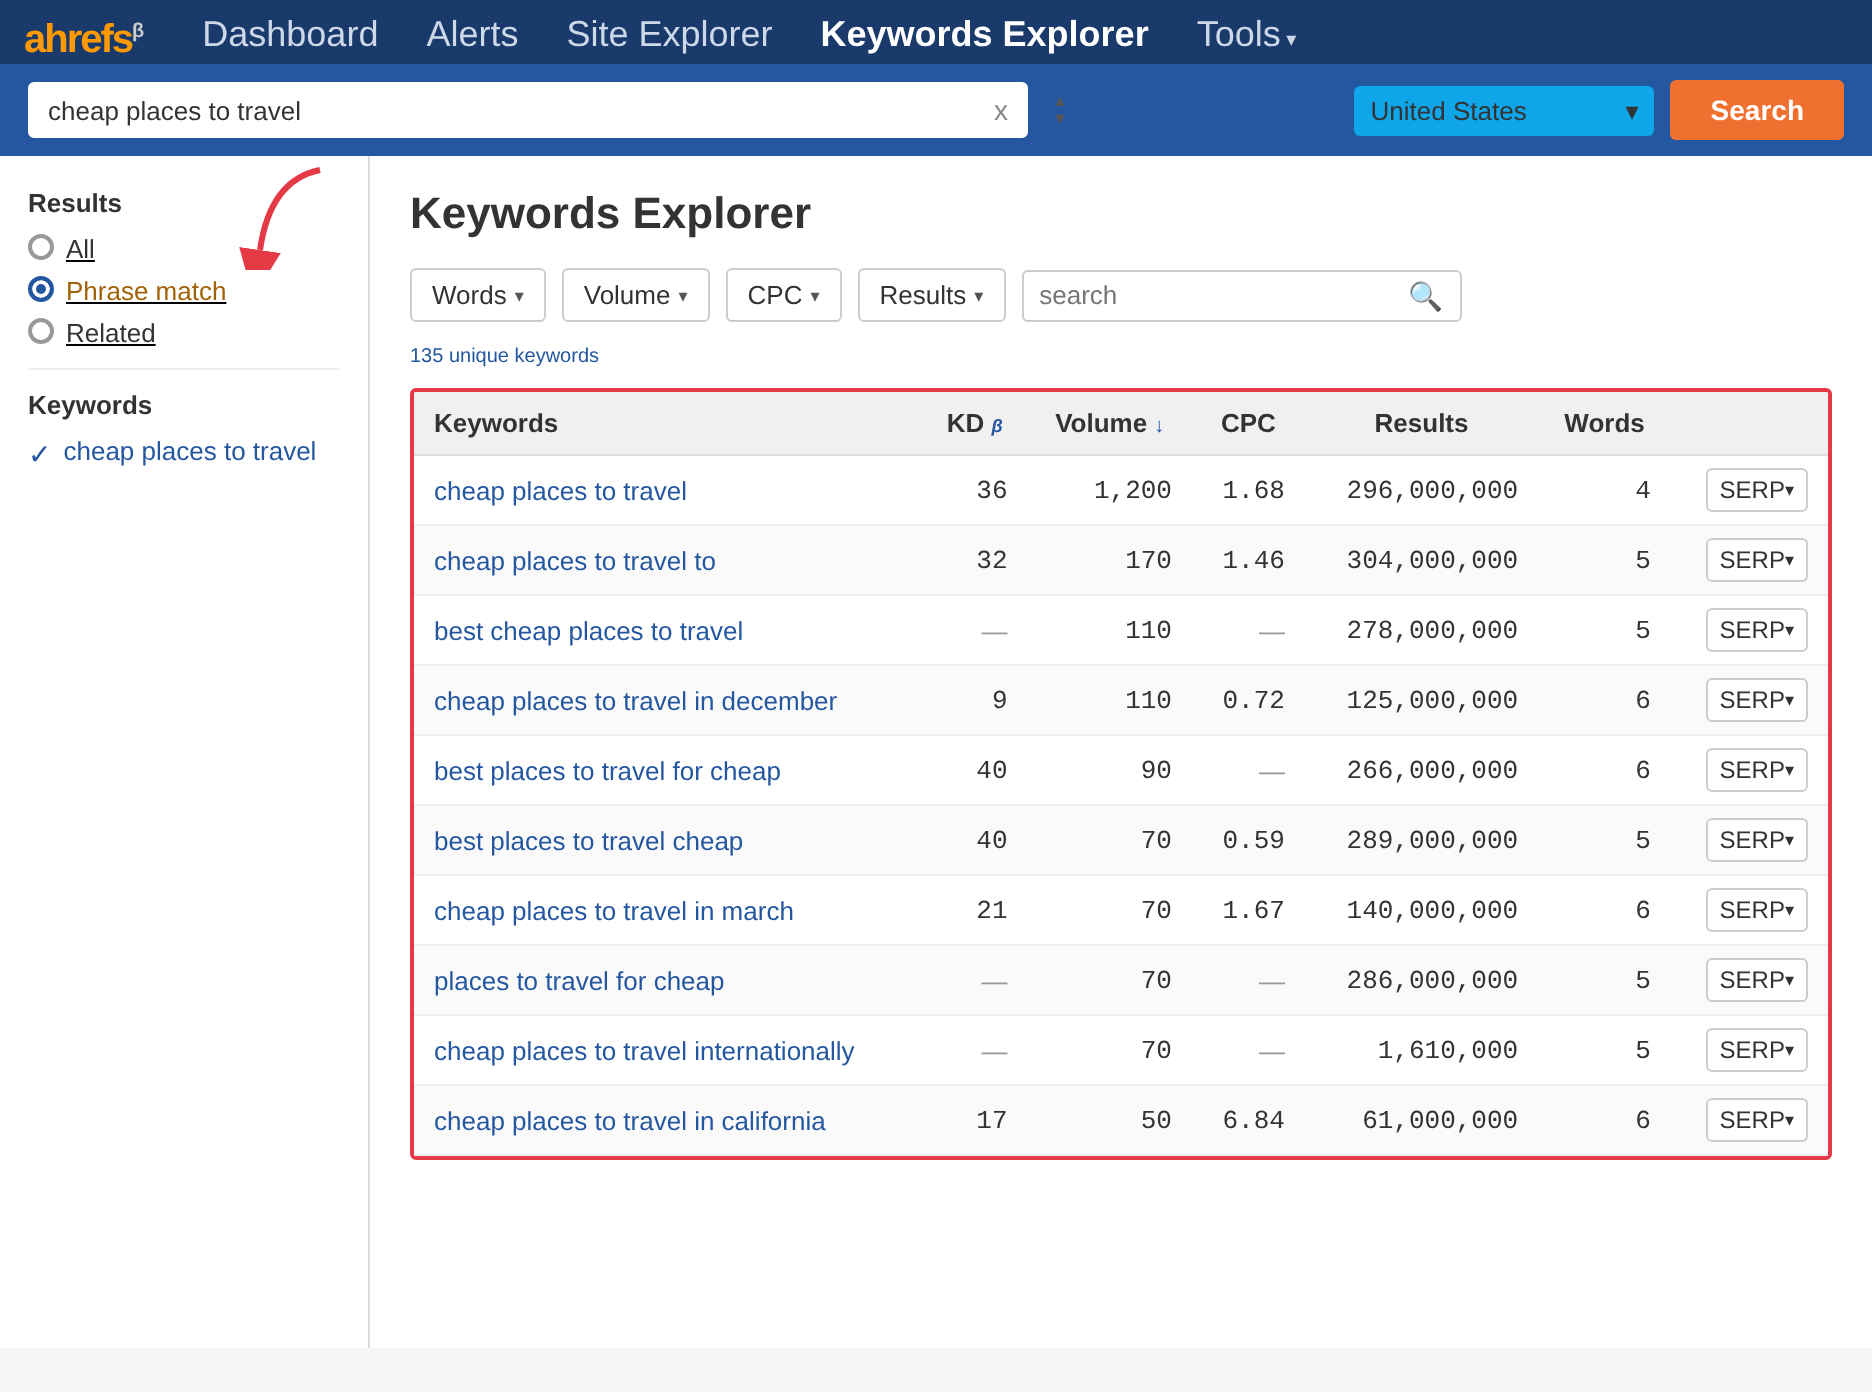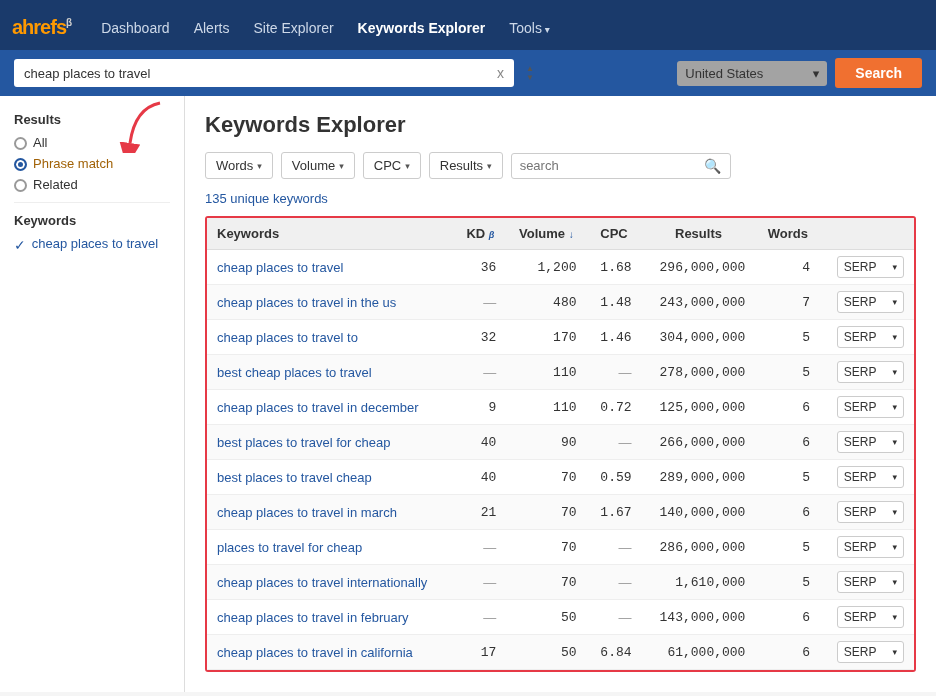--- a/index.html
+++ b/index.html
@@ -2,38 +2,38 @@
 <html><head>
   <meta charset="utf-8">
   <style>
     * { box-sizing: border-box; margin: 0; padding: 0; }
     body { font-family: Arial, sans-serif; font-size: 13px; background: #f5f5f5; }
 
     
     .top-nav {
       background: #1a3a6b;
       display: flex;
-      align-items: flex-start;
-      padding: 16px 12px;
-      height: 50px;
+      align-items: flex-end;
+      padding: 0 12px;
+      height: 32px;
     }
     .logo {
       color: #f90;
       font-weight: bold;
       font-size: 20px;
       margin-right: 20px;
       letter-spacing: -1px;
     }
     .logo sup { font-size: 10px; color: #ccc; }
     .nav-links { display: flex; gap: 4px; flex: 1; }
     .nav-link {
       color: #cdd8e8;
       text-decoration: none;
       padding: 4px 10px;
-      font-size: 14px;
+      font-size: 18px;
       border-radius: 3px;
     }
     .nav-link.active { color: #fff; font-weight: bold; }
     .nav-link.tools::after { content: ' ▾'; font-size: 10px; }
 
     
     .search-bar {
       background: #2457a0;
       padding: 8px 14px;
       display: flex;
@@ -59,21 +59,21 @@
     }
     .search-clear {
       color: #888;
       cursor: pointer;
       font-size: 14px;
       margin-left: 4px;
     }
     .country-select-wrapper {
       display: flex;
       align-items: center;
-      background: #a3a3a3;
+      background: #0ea5e9;
       border-radius: 3px;
       padding: 5px 8px;
       gap: 6px;
       margin-left: auto;
       min-width: 150px;
       justify-content: space-between;
       text-align: right;
     }
     .country-select-wrapper span { font-size: 13px; color: #333; }
     .country-arrow { color: #555; font-size: 10px; }
@@ -104,24 +104,25 @@
       flex-shrink: 0;
     }
     .sidebar-section-title {
       font-weight: bold;
       color: #333;
       font-size: 13px;
       margin-bottom: 8px;
     }
     .sidebar-item {
       display: flex;
-      align-items: flex-end;
+      align-items: flex-start;
       gap: 6px;
       margin-bottom: 6px;
       font-size: 13px;
+      text-decoration: underline;
     }
     .radio-circle {
       width: 13px; height: 13px;
       border-radius: 50%;
       border: 2px solid #999;
       display: inline-block;
       flex-shrink: 0;
     }
     .radio-circle.selected {
       border-color: #2457a0;
@@ -188,21 +189,21 @@
       border: none;
       outline: none;
       font-size: 13px;
       flex: 1;
       color: #999;
     }
     .filter-search-icon { color: #555; font-size: 14px; cursor: pointer; }
 
     .unique-keywords {
       color: #2457a0;
-      font-size: 13px;
+      font-size: 10px;
       margin-bottom: 10px;
     }
 
     
     .table-wrapper {
       border: 2px solid #e63946;
       border-radius: 3px;
       overflow: hidden;
     }
     table {
@@ -234,21 +235,21 @@
     .serp-btn {
       border: 1px solid #ccc;
       background: #fff;
       border-radius: 3px;
       padding: 3px 6px;
       font-size: 12px;
       cursor: pointer;
       color: #333;
       display: flex;
       align-items: center;
-      gap: 16px;
+      gap: 0;
       white-space: nowrap;
     }
     .serp-btn .arr { font-size: 9px; }
     .serp-cell { display: flex; justify-content: flex-end; }
   </style>
 </head>
 <body>
 
 <nav class="top-nav">
   <div class="logo">
@@ -368,36 +369,20 @@
     <td>
       <div class="serp-cell">
         <button class="serp-btn">
           <span>SERP</span>
           <span class="arr">▾</span>
         </button>
       </div>
     </td>
   </tr>
             <tr>
-    <td class="keyword-cell">cheap places to travel in the us</td>
-    <td class="dash">—</td>
-    <td class="num">480</td>
-    <td class="num">1.48</td>
-    <td class="num">243,000,000</td>
-    <td class="num">7</td>
-    <td>
-      <div class="serp-cell">
-        <button class="serp-btn">
-          <span>SERP</span>
-          <span class="arr">▾</span>
-        </button>
-      </div>
-    </td>
-  </tr>
-            <tr>
     <td class="keyword-cell">cheap places to travel to</td>
     <td class="num">32</td>
     <td class="num">170</td>
     <td class="num">1.46</td>
     <td class="num">304,000,000</td>
     <td class="num">5</td>
     <td>
       <div class="serp-cell">
         <button class="serp-btn">
           <span>SERP</span>
@@ -512,36 +497,20 @@
     <td>
       <div class="serp-cell">
         <button class="serp-btn">
           <span>SERP</span>
           <span class="arr">▾</span>
         </button>
       </div>
     </td>
   </tr>
             <tr>
-    <td class="keyword-cell">cheap places to travel in february</td>
-    <td class="dash">—</td>
-    <td class="num">50</td>
-    <td class="dash">—</td>
-    <td class="num">143,000,000</td>
-    <td class="num">6</td>
-    <td>
-      <div class="serp-cell">
-        <button class="serp-btn">
-          <span>SERP</span>
-          <span class="arr">▾</span>
-        </button>
-      </div>
-    </td>
-  </tr>
-            <tr>
     <td class="keyword-cell">cheap places to travel in california</td>
     <td class="num">17</td>
     <td class="num">50</td>
     <td class="num">6.84</td>
     <td class="num">61,000,000</td>
     <td class="num">6</td>
     <td>
       <div class="serp-cell">
         <button class="serp-btn">
           <span>SERP</span>

